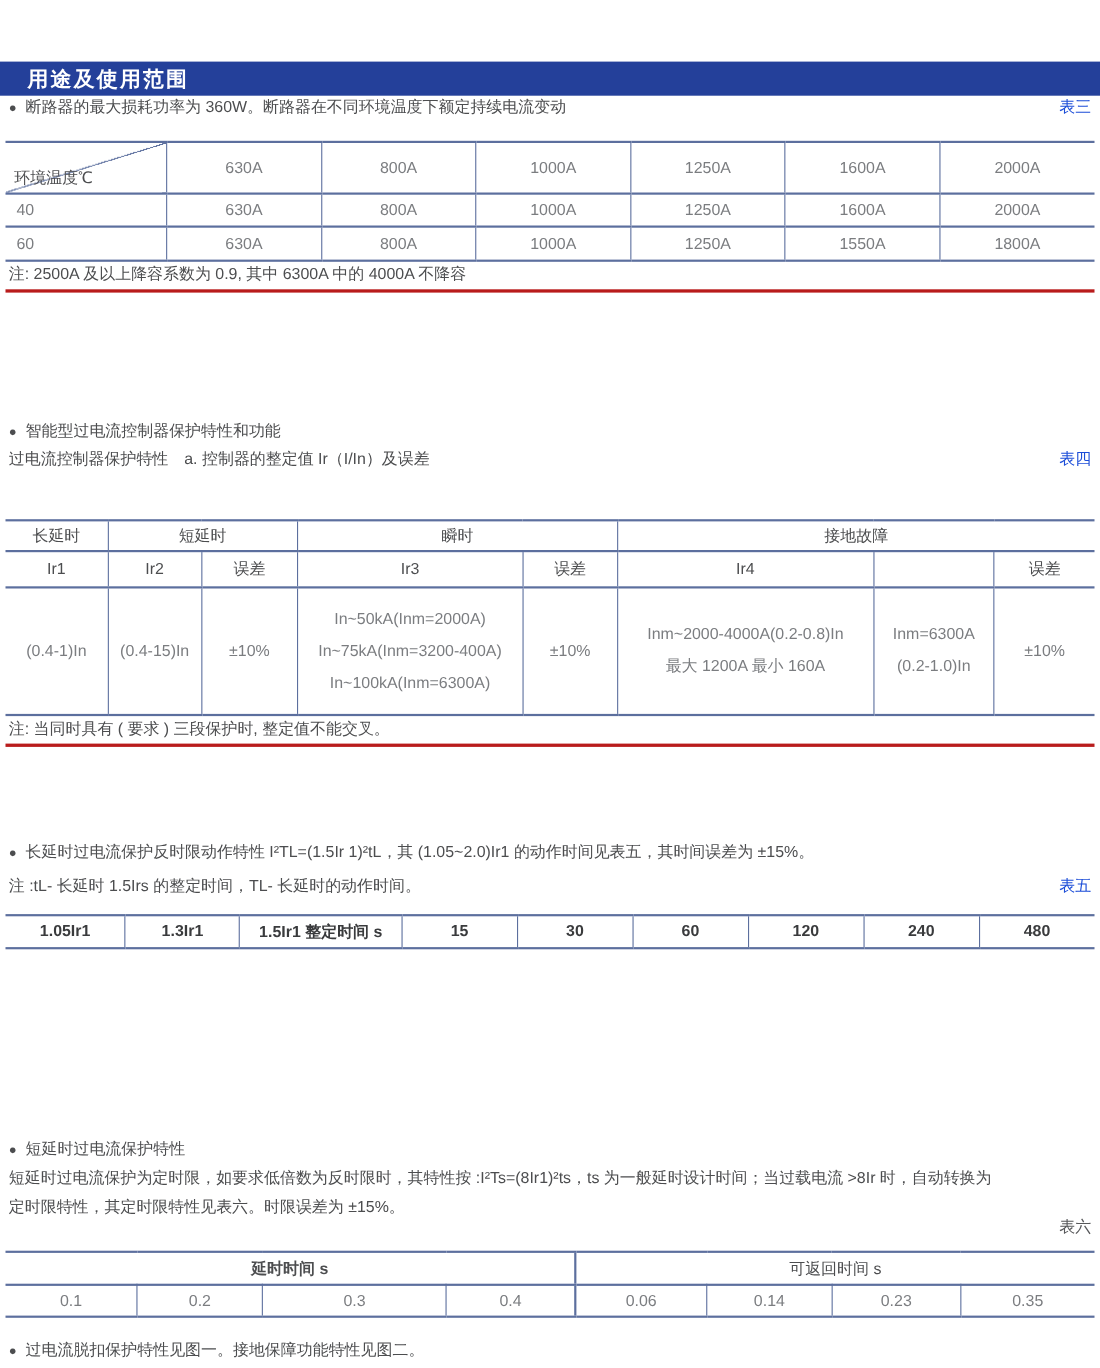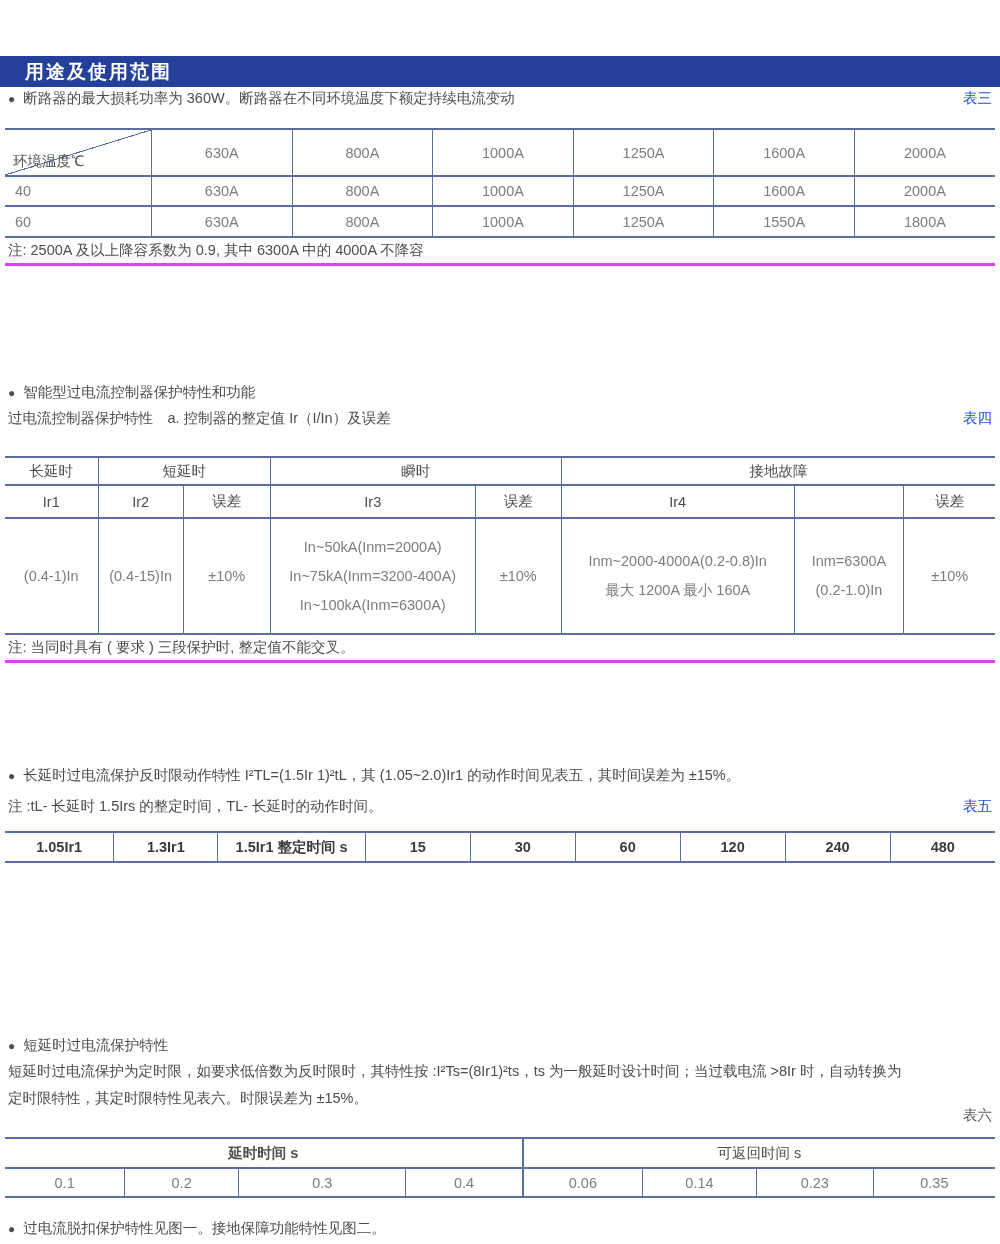--- a/index.html
+++ b/index.html
@@ -61,21 +61,21 @@
   }
   td.diag .diag-label {
     position:absolute; left:8px; bottom:4px;
     font-size:14.5px; color:#4c4d4f;
   }
 
   
   .tnote {
     padding:4px 3px 5px 3px;
     font-size:14.5px; color:#4c4d4f; line-height:16px;
-    border-bottom:3px solid #d946ef;
+    border-bottom:3px solid #b91c1c;
   }
 </style>
 </head>
 <body>
 
 <div class="page">
 
   <div class="header-bar">
     <span class="title">用途及使用范围</span>
   </div>
@@ -136,21 +136,21 @@
   <div class="flexline" style="top:383px">
     <span>
       <span class="bullet">●</span><span>智能型过电流控制器保护特性和功能</span>
     </span>
   </div>
   <div class="flexline" style="top:409px">
     <span>过电流控制器保护特性　a. 控制器的整定值 Ir（I/In）及误差</span>
     <span class="tlabel">表四</span>
   </div>
 
-  <div class="twrap" style="top:456px">
+  <div class="twrap" style="top:472px">
     <table>
       <colgroup>
         <col style="width:9.4%">
           <col style="width:8.6%">
           <col style="width:8.8%">
           <col style="width:20.7%">
         <col style="width:8.7%">
           <col style="width:23.5%">
           <col style="width:11.1%">
           <col style="width:9.2%">

